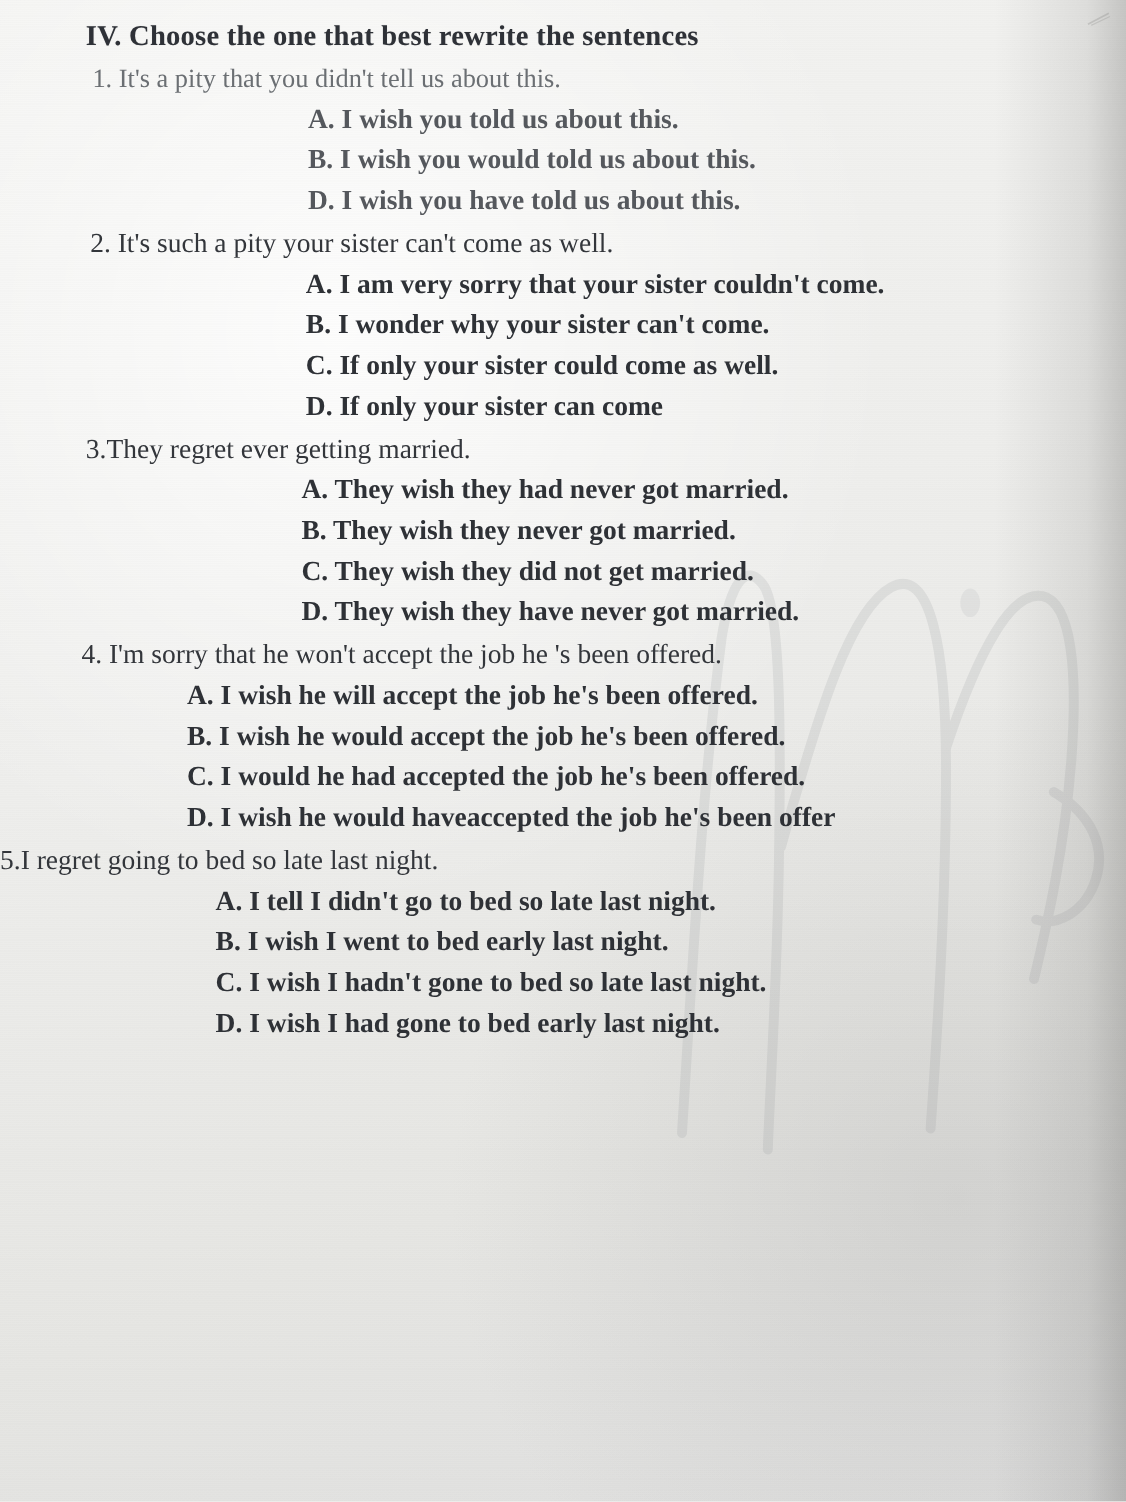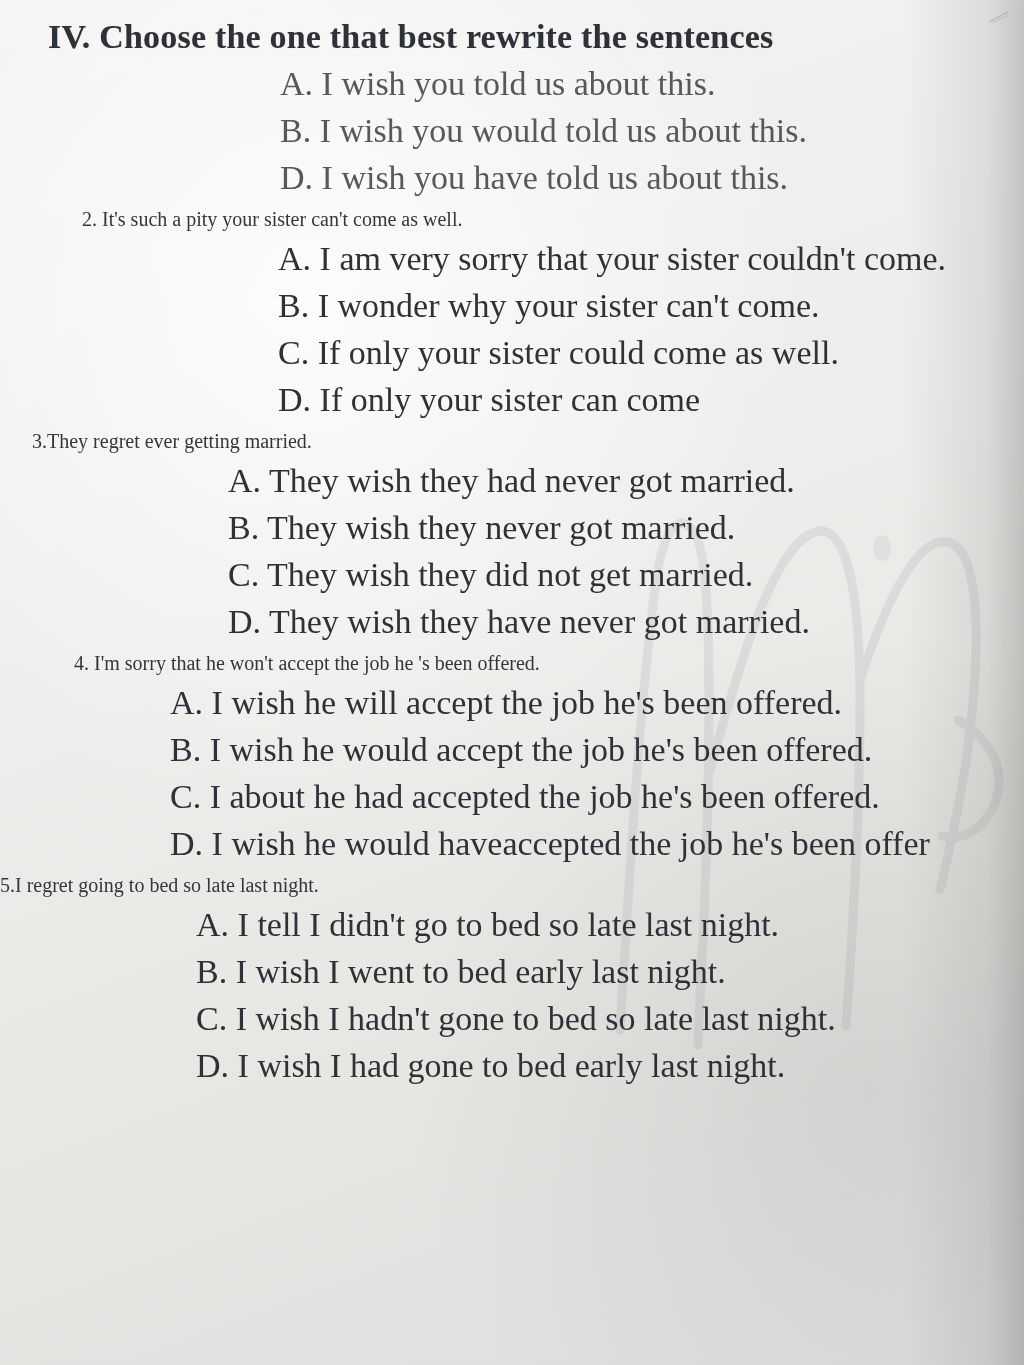--- a/index.html
+++ b/index.html
@@ -64,53 +64,54 @@
   }
 
   #content {
     position: absolute;
     inset: 0;
     padding: 10px 0 0 0;
   }
 
   .heading {
     font-weight: bold;
-    font-size: 34px;
+    font-size: 26px;
     letter-spacing: .2px;
-    margin-left: 48px;
+    margin-left: 78px;
     margin-top: 8px;
     color: #2e3137;
     text-shadow: 0 0 1px rgba(0,0,0,0.18);
   }
 
   .question {
-    font-size: 20px;
+    font-size: 25px;
     margin-top: 11px;
     color: #33363b;
   }
   .options {
     margin: 0;
     padding: 0;
     list-style: none;
   }
   .option {
-    font-size: 34px;
+    font-size: 25px;
     margin-top: 9px;
     color: #2e3136;
     white-space: nowrap;
+    font-weight: bold;
   }
 
   
   .q1 { margin-left: 84px; color: #6b6f73; font-size: 24px; }
   .q1 .opt { margin-left: 196px; color: #55585d; }
 
   .q2 { margin-left: 82px; }
   .q2 .opt { margin-left: 196px; }
 
-  .q3 { margin-left: 32px; }
+  .q3 { margin-left: 78px; }
   .q3 .opt { margin-left: 196px; }
 
   .q4 { margin-left: 74px; }
   .q4 .opt { margin-left: 96px; }
 
   .q5 { }
   .q5 .opt { margin-left: 196px; }
 
   
   .blk3 { filter: blur(.15px); }
@@ -140,20 +141,24 @@
     <path d="M4,13 L21,5" stroke="#a8a8a6" stroke-width="1.2" fill="none"></path>
   </svg>
 
   <div id="edge-shadow"></div>
 
   <div id="content">
 
     <div class="heading">IV. Choose the one that best rewrite the sentences</div>
 
     <div class="qblock">
+      <div class="question q1">
+        <span>1.</span>
+        <span>It's a pity that you didn't tell us about this.</span>
+      </div>
       <ul class="options q1">
         <li class="option opt">A. I wish you told us about this.</li>
         <li class="option opt">B. I wish you would told us about this.</li>
         <li class="option opt">D. I wish you have told us about this.</li>
       </ul>
     </div>
 
     <div class="qblock">
       <div class="question q2">
         <span>2.</span>
@@ -180,21 +185,21 @@
     </div>
 
     <div class="qblock blk4">
       <div class="question q4">
         <span>4.</span>
         <span>I'm sorry that he won't accept the job he 's been offered.</span>
       </div>
       <ul class="options q4">
         <li class="option opt">A. I wish he will accept the job he's been offered.</li>
         <li class="option opt">B. I wish he would accept the job he's been offered.</li>
-        <li class="option opt">C. I about he had accepted the job he's been offered.</li>
+        <li class="option opt">C. I would he had accepted the job he's been offered.</li>
         <li class="option opt">D. I wish he would haveaccepted the job he's been offer</li>
       </ul>
     </div>
 
     <div class="qblock blk5">
       <div class="question q5">
         <span>5.</span><span>I regret going to bed so late last night.</span>
       </div>
       <ul class="options q5">
         <li class="option opt">A. I tell I didn't go to bed so late last night.</li>

